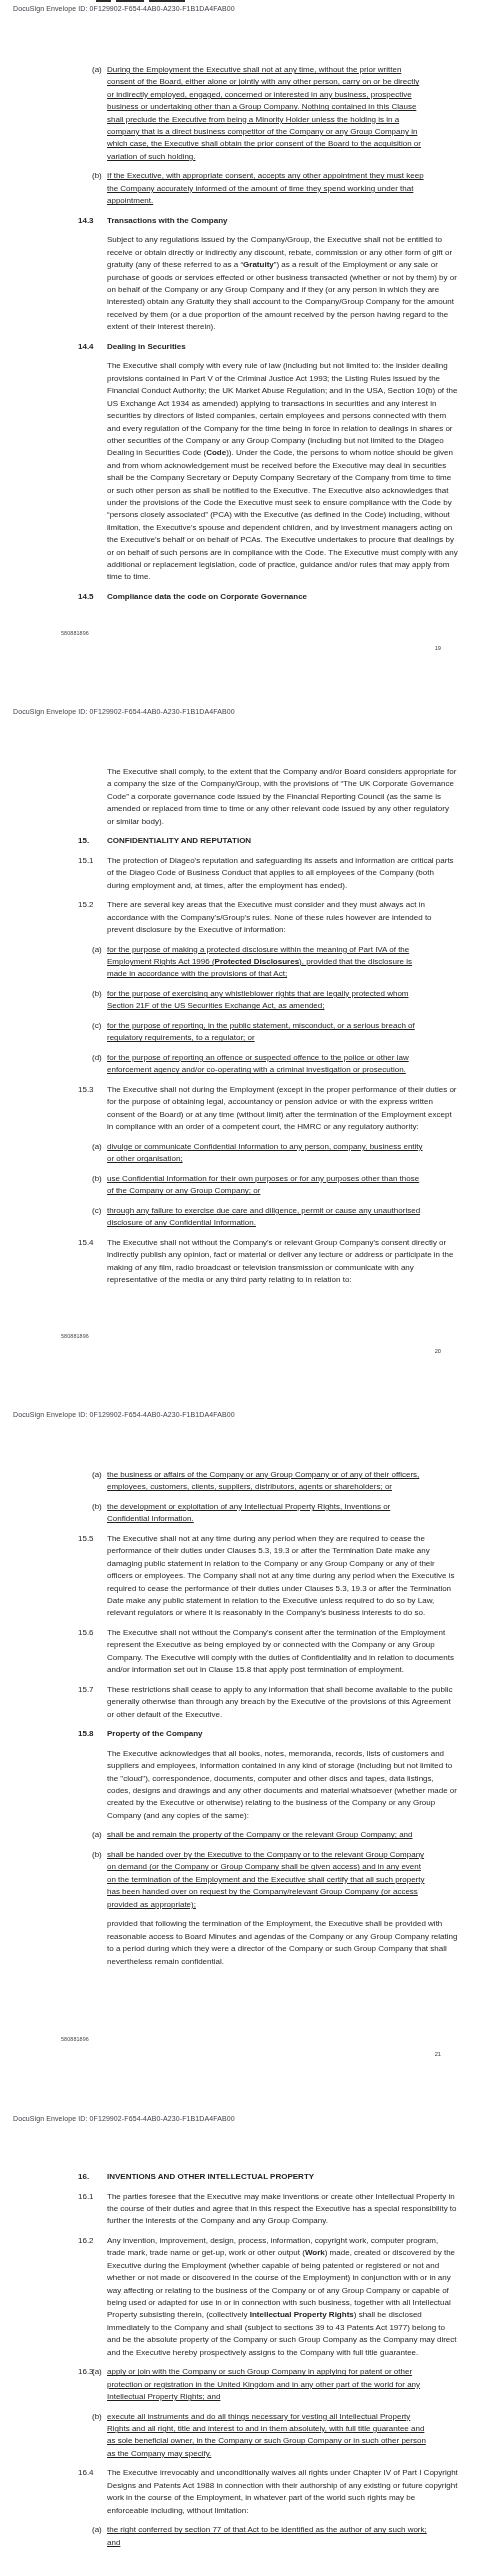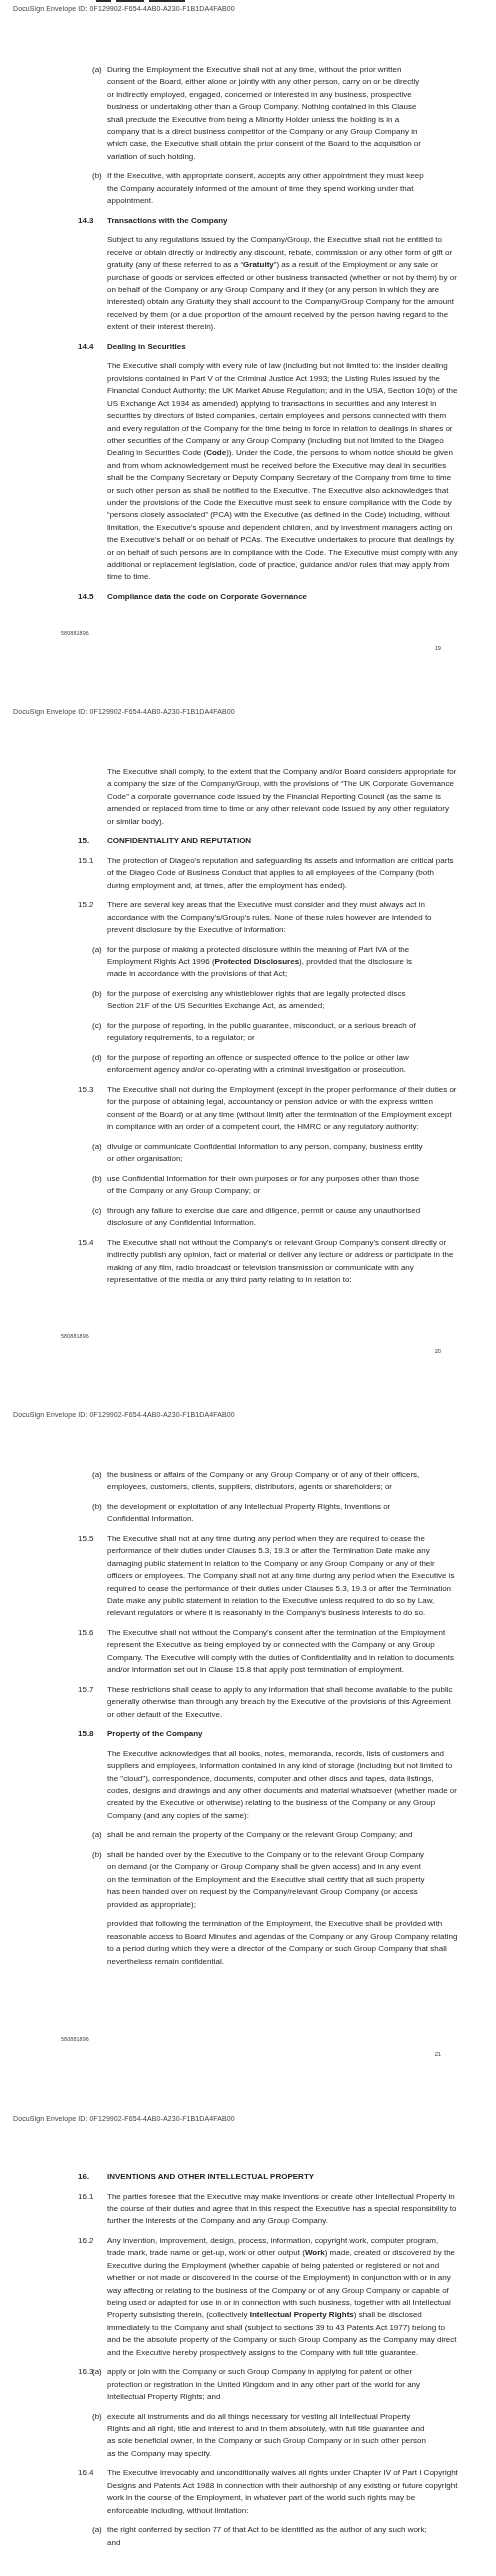--- a/index.html
+++ b/index.html
@@ -10,21 +10,21 @@
   .page{position:absolute;left:0;width:497px;height:703px;background:#fff;overflow:hidden;}
   .ds-header{position:absolute;left:13px;top:5.2px;font-size:7px;color:#3d3e47;letter-spacing:0.1px;white-space:nowrap;}
   .artifact{position:absolute;left:96px;top:0;width:89px;height:2.1px;
     background:linear-gradient(90deg,#2c2c2c 0 17%,transparent 17% 23%,#2c2c2c 23% 54%,transparent 54% 60%,#2c2c2c 60% 100%);}
   .content{position:absolute;left:0;width:497px;}
   .blk{position:relative;margin-top:7.2px;font-size:8px;line-height:12.4px;}
   .blk:first-child{margin-top:0;}
   .blk .num{position:absolute;left:78px;top:0;}
   .blk .txt{margin-left:107px;width:351px;text-align:left;}
   .blk.item .marker{position:absolute;left:92px;top:0;}
-  .blk.item .txt{width:321px;}
+  .blk.item .txt{width:321px;text-decoration:underline;}
   .blk.heading{font-weight:700;}
   .b{font-weight:700;}
   .doc-num{position:absolute;left:61px;top:630px;font-size:5.4px;color:#494949;letter-spacing:0.1px;}
   .page-num{position:absolute;right:56px;top:645px;font-size:5.7px;color:#3c3c3c;}
 </style>
 </head>
 <body>
 
 <main>
   <div>
@@ -79,25 +79,25 @@
           <div class="blk clause">
             <span class="num">15.2</span>
             <div class="txt"><span>There are several key areas that the Executive must consider and they must always act in accordance with the Company's/Group's rules. None of these rules however are intended to prevent disclosure by the Executive of information:</span></div>
           </div>
           <div class="blk item">
             <span class="marker">(a)</span>
             <div class="txt"><span>for the purpose of making a protected disclosure within the meaning of Part IVA of the Employment Rights Act 1996 (</span><span class="b">Protected Disclosures</span><span>), provided that the disclosure is made in accordance with the provisions of that Act;</span></div>
           </div>
           <div class="blk item">
             <span class="marker">(b)</span>
-            <div class="txt"><span>for the purpose of exercising any whistleblower rights that are legally protected discs Section 21F of the US Securities Exchange Act, as amended;</span></div>
+            <div class="txt"><span>for the purpose of exercising any whistleblower rights that are legally protected whom Section 21F of the US Securities Exchange Act, as amended;</span></div>
           </div>
           <div class="blk item">
             <span class="marker">(c)</span>
-            <div class="txt"><span>for the purpose of reporting, in the public guarantee, misconduct, or a serious breach of regulatory requirements, to a regulator; or</span></div>
+            <div class="txt"><span>for the purpose of reporting, in the public statement, misconduct, or a serious breach of regulatory requirements, to a regulator; or</span></div>
           </div>
           <div class="blk item">
             <span class="marker">(d)</span>
             <div class="txt"><span>for the purpose of reporting an offence or suspected offence to the police or other law enforcement agency and/or co-operating with a criminal investigation or prosecution.</span></div>
           </div>
           <div class="blk clause">
             <span class="num">15.3</span>
             <div class="txt"><span>The Executive shall not during the Employment (except in the proper performance of their duties or for the purpose of obtaining legal, accountancy or pension advice or with the express written consent of the Board) or at any time (without limit) after the termination of the Employment except in compliance with an order of a competent court, the HMRC or any regulatory authority:</span></div>
           </div>
           <div class="blk item">

